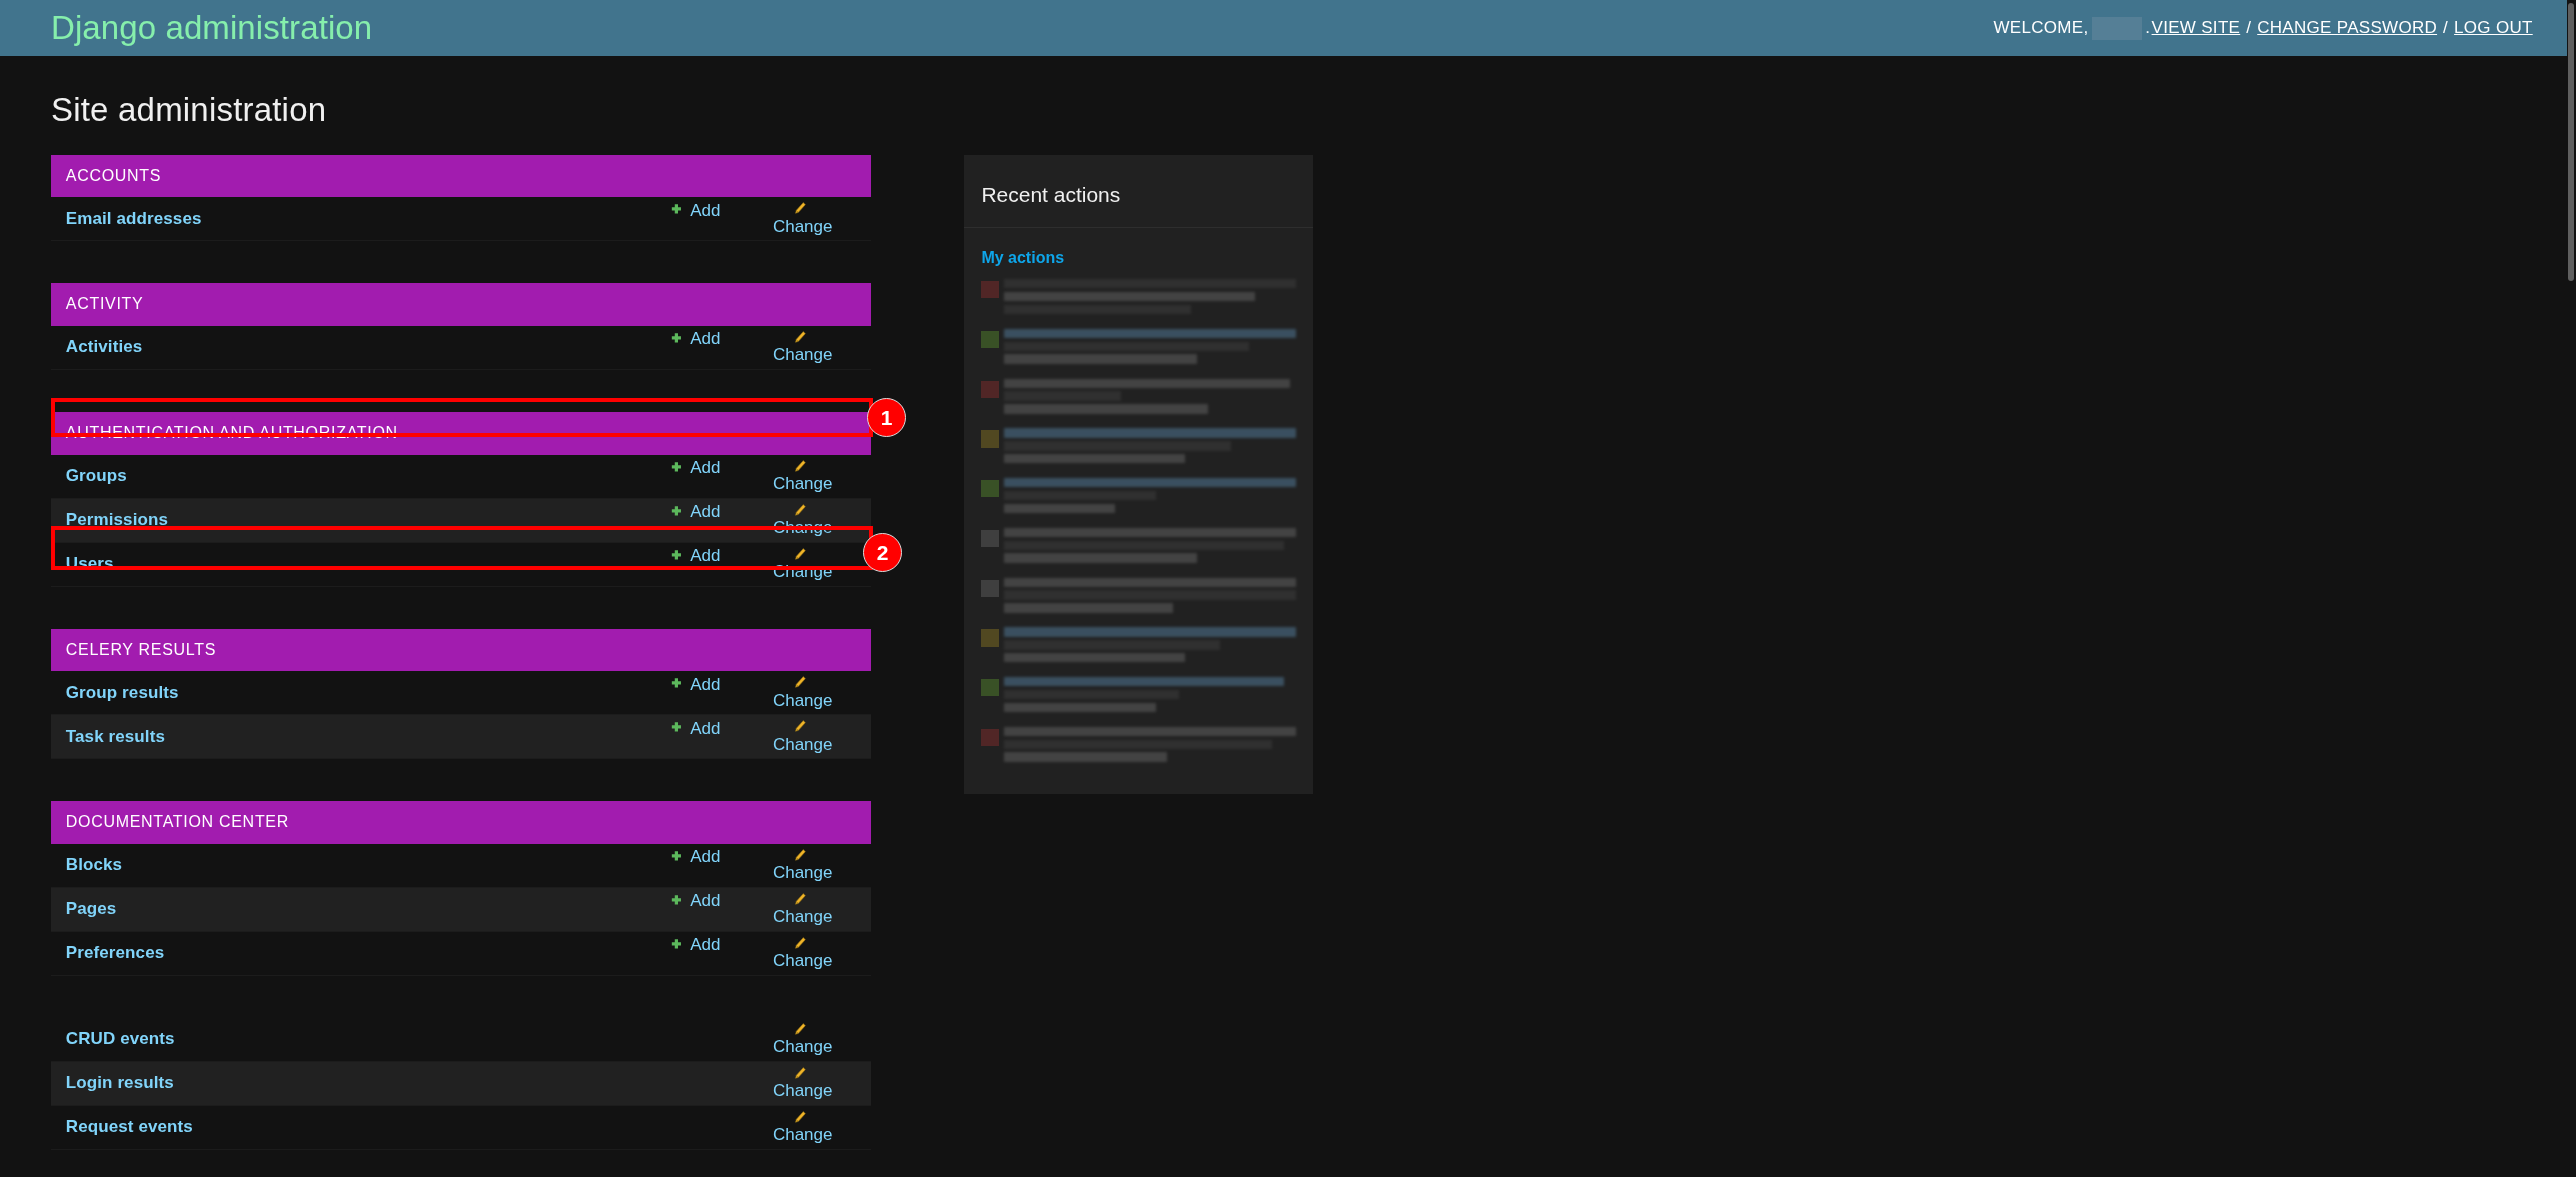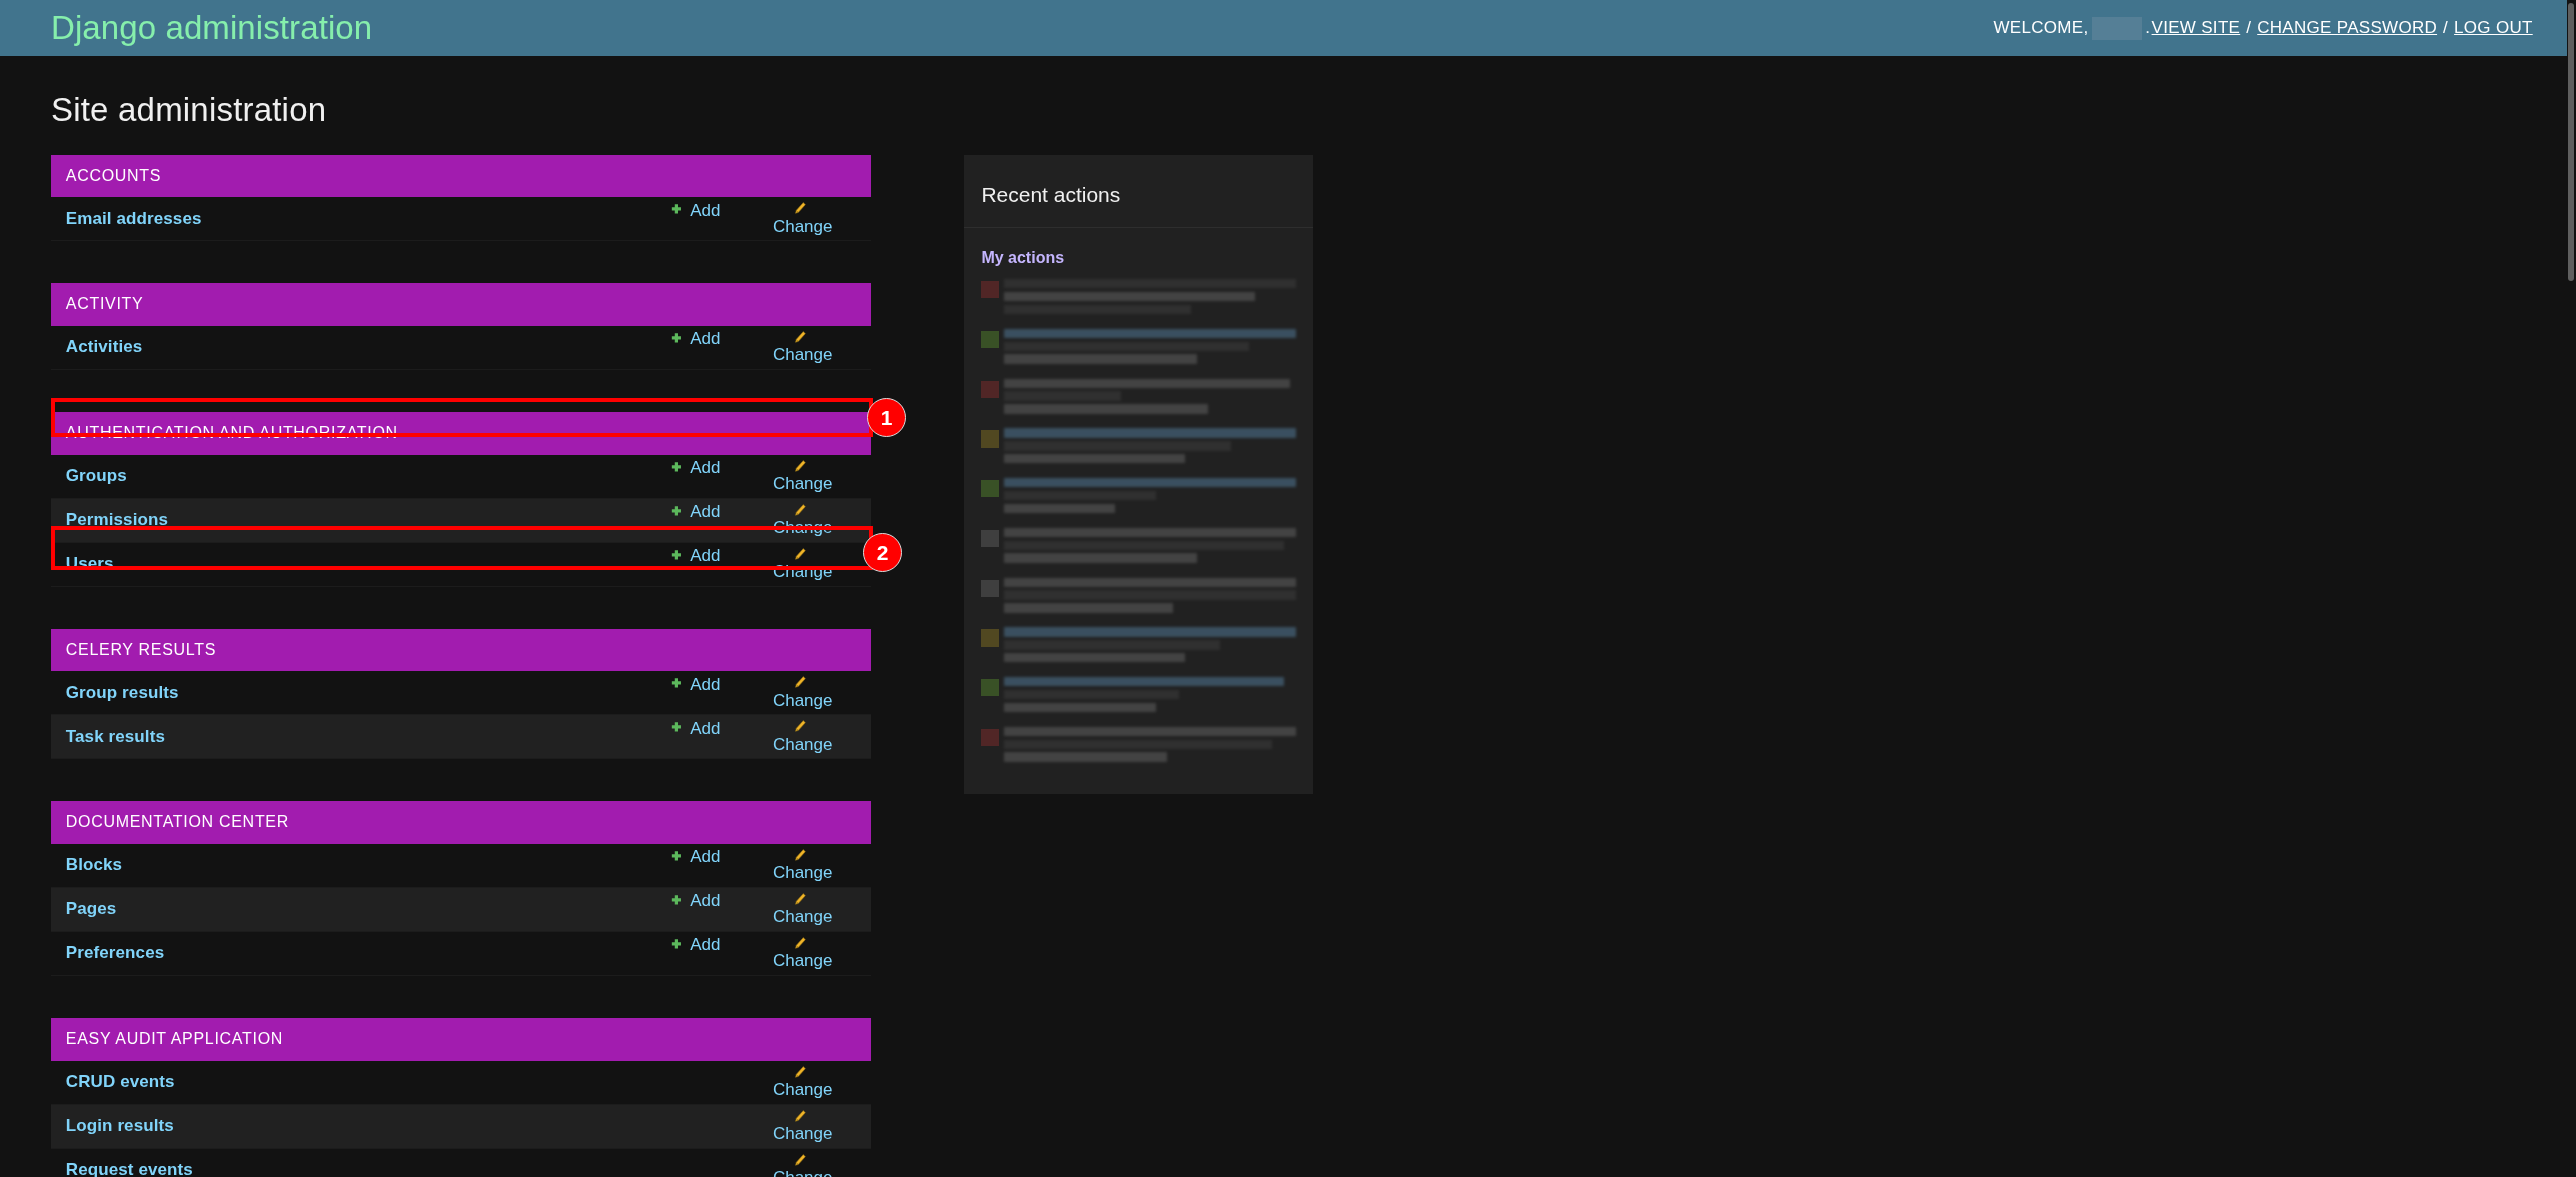--- a/index.html
+++ b/index.html
@@ -150,21 +150,21 @@
     font-size: 21px;
     font-weight: 400;
     color: #f0f0f0;
     padding: 28px 17.4px 20px 17.4px;
     border-bottom: 0.7px solid #2e2e2e;
     margin: 0;
   }
   .sidebar-subtitle {
     font-size: 16px;
     font-weight: bold;
-    color: #c4b5fd;
+    color: #0ea5e9;
     padding: 21.5px 17.4px 5.4px 17.4px;
     margin: 0;
   }
   .recent-list {
     list-style: none;
     margin: 0;
     padding: 6.7px 17.4px 0 17.4px;
   }
   .recent-item {
     display: flex;
@@ -494,21 +494,20 @@
                     <path d="M16.8 2.4 l3 3 -10.2 11.5 -4.4 1.4 1.3 -4.5 z" fill="#f0b429" stroke="#8a6a10" stroke-width="0.9"></path>
                     <path d="M6.2 13.8 l2.9 2.9" stroke="#8a6a10" stroke-width="0.9" fill="none"></path>
                   </svg>
                 </span>
                 <span>Change</span>
               </a>
             </div>
           </div>
         </div>
         <div class="module">
-          <div class="module-header">EASY AUDIT APPLICATION</div>
           <div class="model-row">
             <a href="#" class="model-name">CRUD events</a>
             <div class="model-actions">
               <span class="action-add"></span>
               <a href="#" class="action-link action-change">
                 <span class="ico">
                   <svg width="14.8" height="14.8" viewBox="0 0 22 22">
                     <path d="M16.8 2.4 l3 3 -10.2 11.5 -4.4 1.4 1.3 -4.5 z" fill="#f0b429" stroke="#8a6a10" stroke-width="0.9"></path>
                     <path d="M6.2 13.8 l2.9 2.9" stroke="#8a6a10" stroke-width="0.9" fill="none"></path>
                   </svg>

